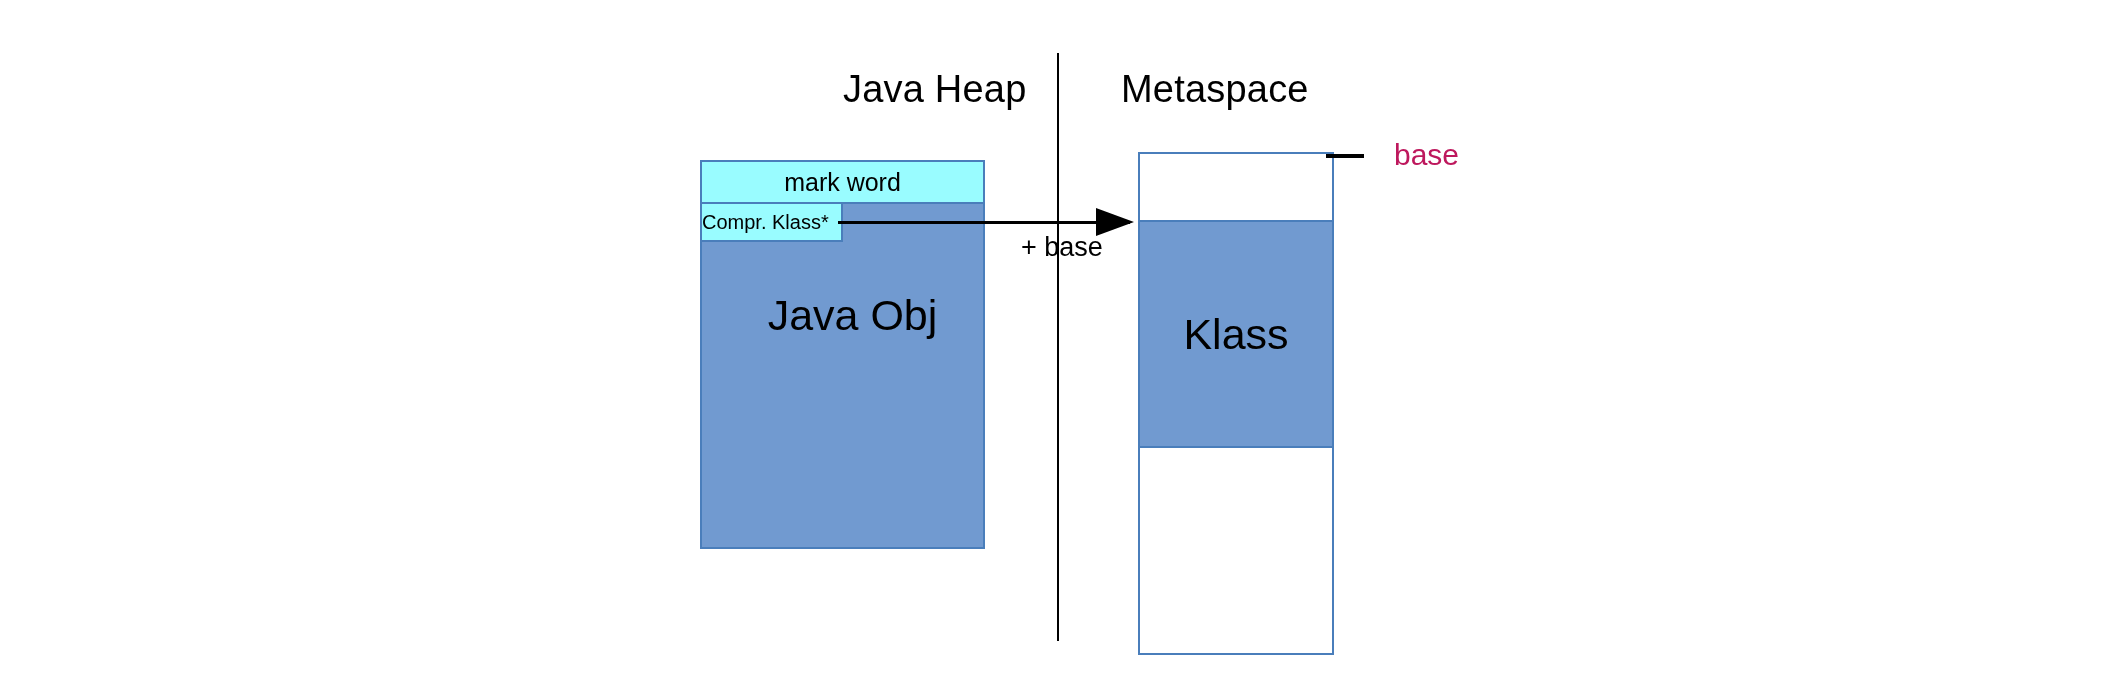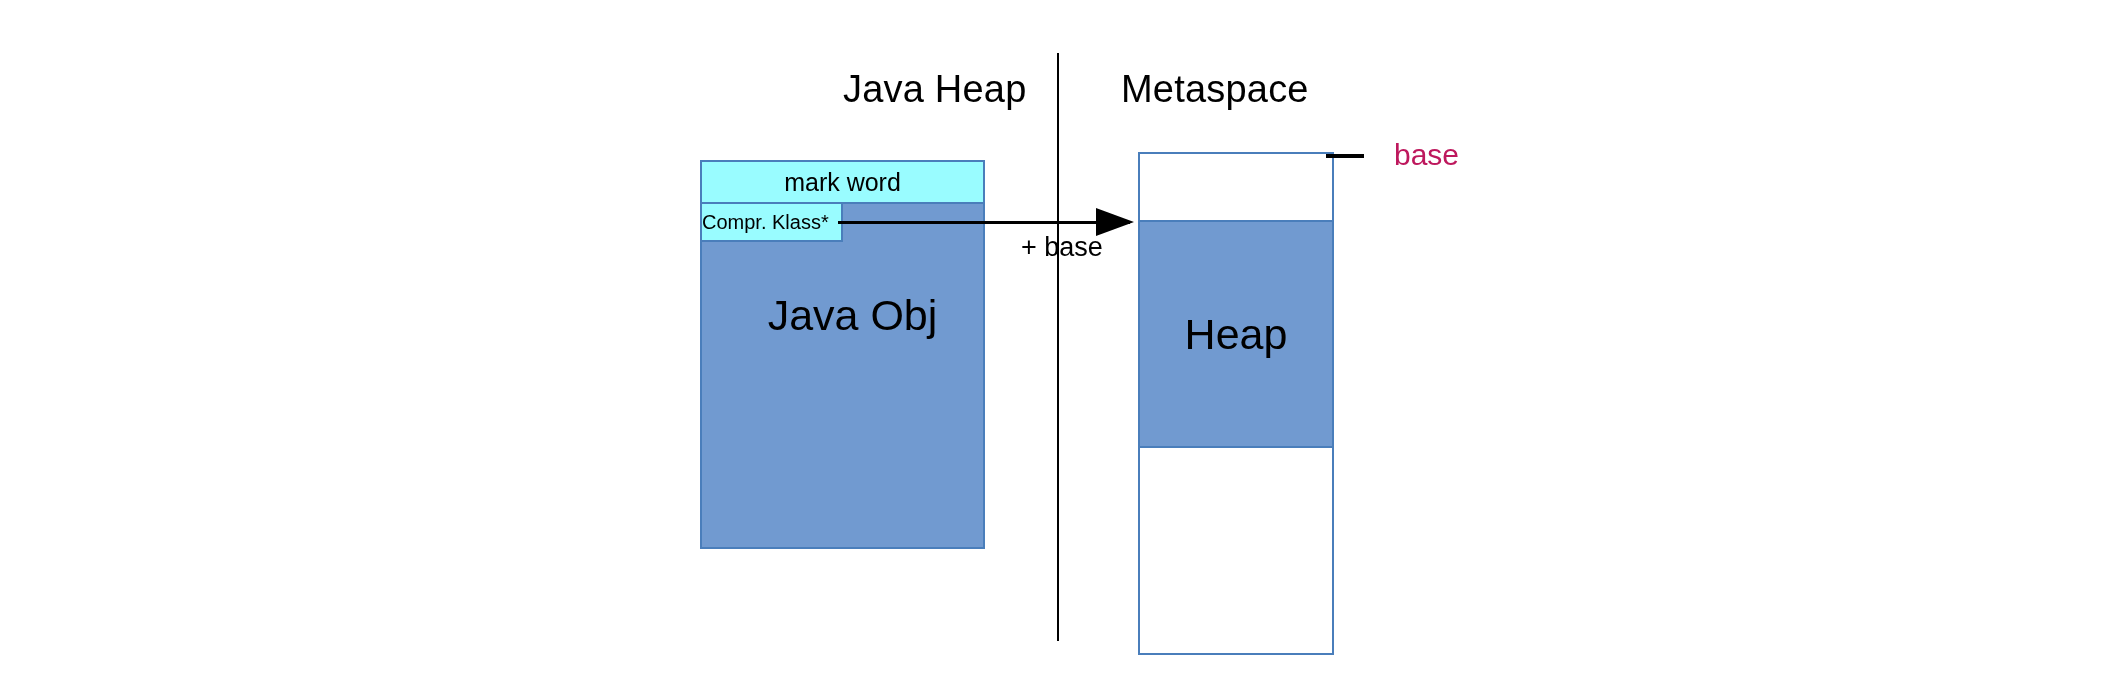--- a/index.html
+++ b/index.html
@@ -242,21 +242,21 @@
 
   <div id="arrow-line"></div>
   <div id="arrow-head"></div>
   <div id="plus-base-label">+ base</div>
 
   <div id="metaspace-box">
 
     <div id="metaspace-top-free"></div>
 
     <div id="klass-cell">
-      <span class="cell-text">Heap</span>
+      <span class="cell-text">Klass</span>
     </div>
 
     <div id="metaspace-bottom-free"></div>
 
   </div>
 
   <div id="base-tick"></div>
   <div id="base-label">base</div>
 
 </div>

